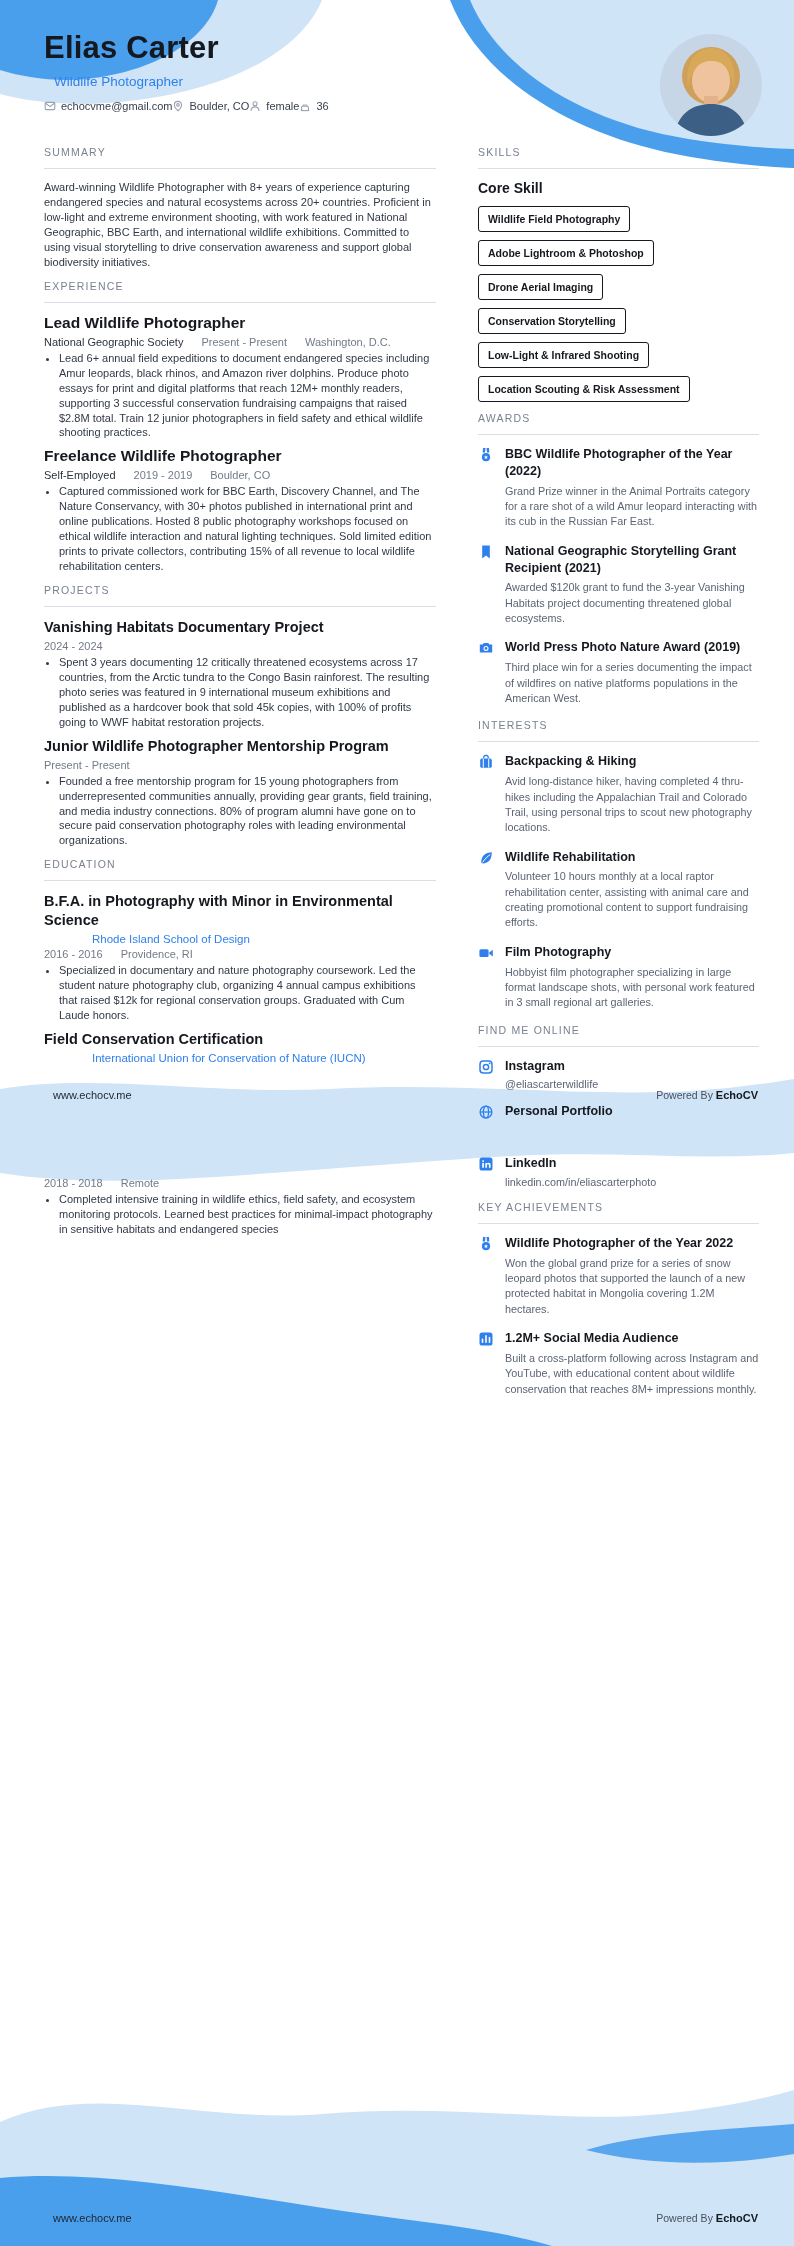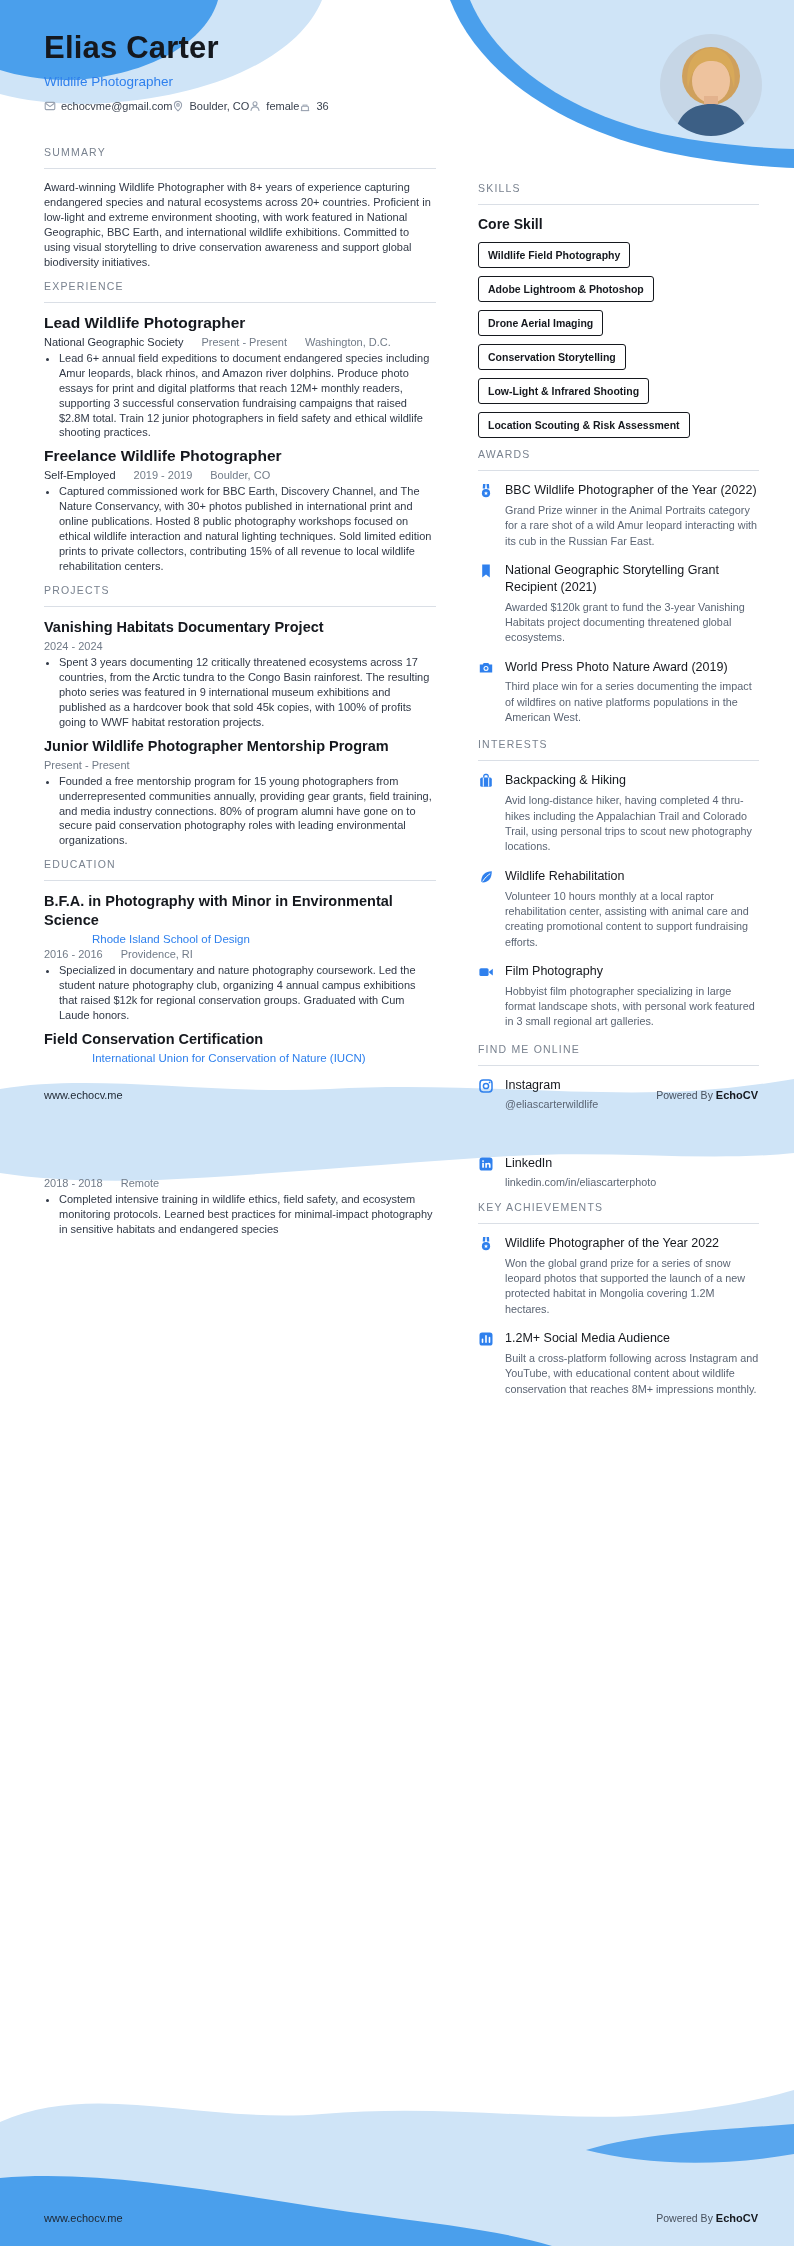--- a/index.html
+++ b/index.html
@@ -16,31 +16,31 @@
     background: #ffffff;
     overflow: hidden;
   }
   svg.wave { position: absolute; left: 0; z-index: 0; display: block; }
   .wave.top { top: 0; }
   .wave.bottom { bottom: 0; }
 
   
   .hdr { position: absolute; left: 44px; top: 30px; z-index: 2; }
   .name { font-size: 31px; font-weight: 700; color: #15181e; letter-spacing: .2px; }
-  .role { margin-top: 8px; font-size: 13.5px; font-weight: 500; color: #2f80ed; }
+  .role { margin-top: 8px; font-size: 13.5px; font-weight: 500; color: #2f80ed; margin-left: 10px; }
   .contact { margin-top: 11px; display: flex; align-items: center; gap: 0; font-size: 11px; color: #39414e; }
   .c-item { display: flex; align-items: center; gap: 5px; }
   .c-item svg { display: block; }
   .avatar { position: absolute; left: 660px; top: 34px; width: 102px; height: 102px; border-radius: 50%; overflow: hidden; z-index: 2; }
   .avatar svg { display: block; }
 
   
   .col { position: absolute; z-index: 1; }
   .col-left  { left: 44px;  top: 146px; width: 392px; }
-  .col-right { left: 478px; top: 146px; width: 281px; margin-top: 36px; }
+  .col-right { left: 478px; top: 146px; width: 281px; }
   .p2-left   { left: 44px;  top: 54px;  width: 392px; }
   .p2-right  { left: 478px; top: 32px;  width: 281px; }
 
   .sec-h {
     font-size: 10.5px; letter-spacing: 1.2px; color: #79828f;
     padding-bottom: 10px; border-bottom: 1px solid #dadfe6;
     margin-bottom: 11px; font-weight: 400;
   }
   .sec { margin-bottom: 10px; }
   .txt, li { font-size: 11px; line-height: 1.36; color: #313947; }
@@ -56,27 +56,27 @@
   .skill-group { font-size: 14px; font-weight: 600; color: #15181e; margin: 1px 0 10px; }
   .badge {
     width: max-content; max-width: 100%;
     border: 1.3px solid #15181e; border-radius: 3px;
     padding: 6px 9px; font-size: 10.5px; font-weight: 700;
     color: #15181e; margin-bottom: 8px; background: #fff;
   }
 
   .r-item { position: relative; padding-left: 27px; margin-bottom: 13px; }
   .r-item .ic { position: absolute; left: 0; top: 1px; width: 16px; height: 16px; }
-  .r-title { font-size: 12.5px; font-weight: 400; color: #15181e; line-height: 1.35; margin-bottom: 4px; }
+  .r-title { font-size: 12.5px; font-weight: 700; color: #15181e; line-height: 1.35; margin-bottom: 4px; }
   .r-desc { font-size: 10.8px; line-height: 1.42; color: #5b6574; }
   .handle { font-size: 10.8px; color: #5b6574; }
   .link { cursor: pointer; }
 
   .footer {
-    position: absolute; left: 0; right: 0; bottom: 22px; z-index: 3;
+    position: absolute; left: 9px; right: 0; bottom: 22px; z-index: 3;
     display: flex; justify-content: space-between; align-items: center;
     padding: 0 36px 0 44px; font-size: 11px; color: #1d2530;
   }
   .powered { color: #48515e; font-size: 10.5px; }
   .powered b { color: #15181e; font-size: 11px; }
 </style>
 </head>
 <body>
 
 <div class="page">

